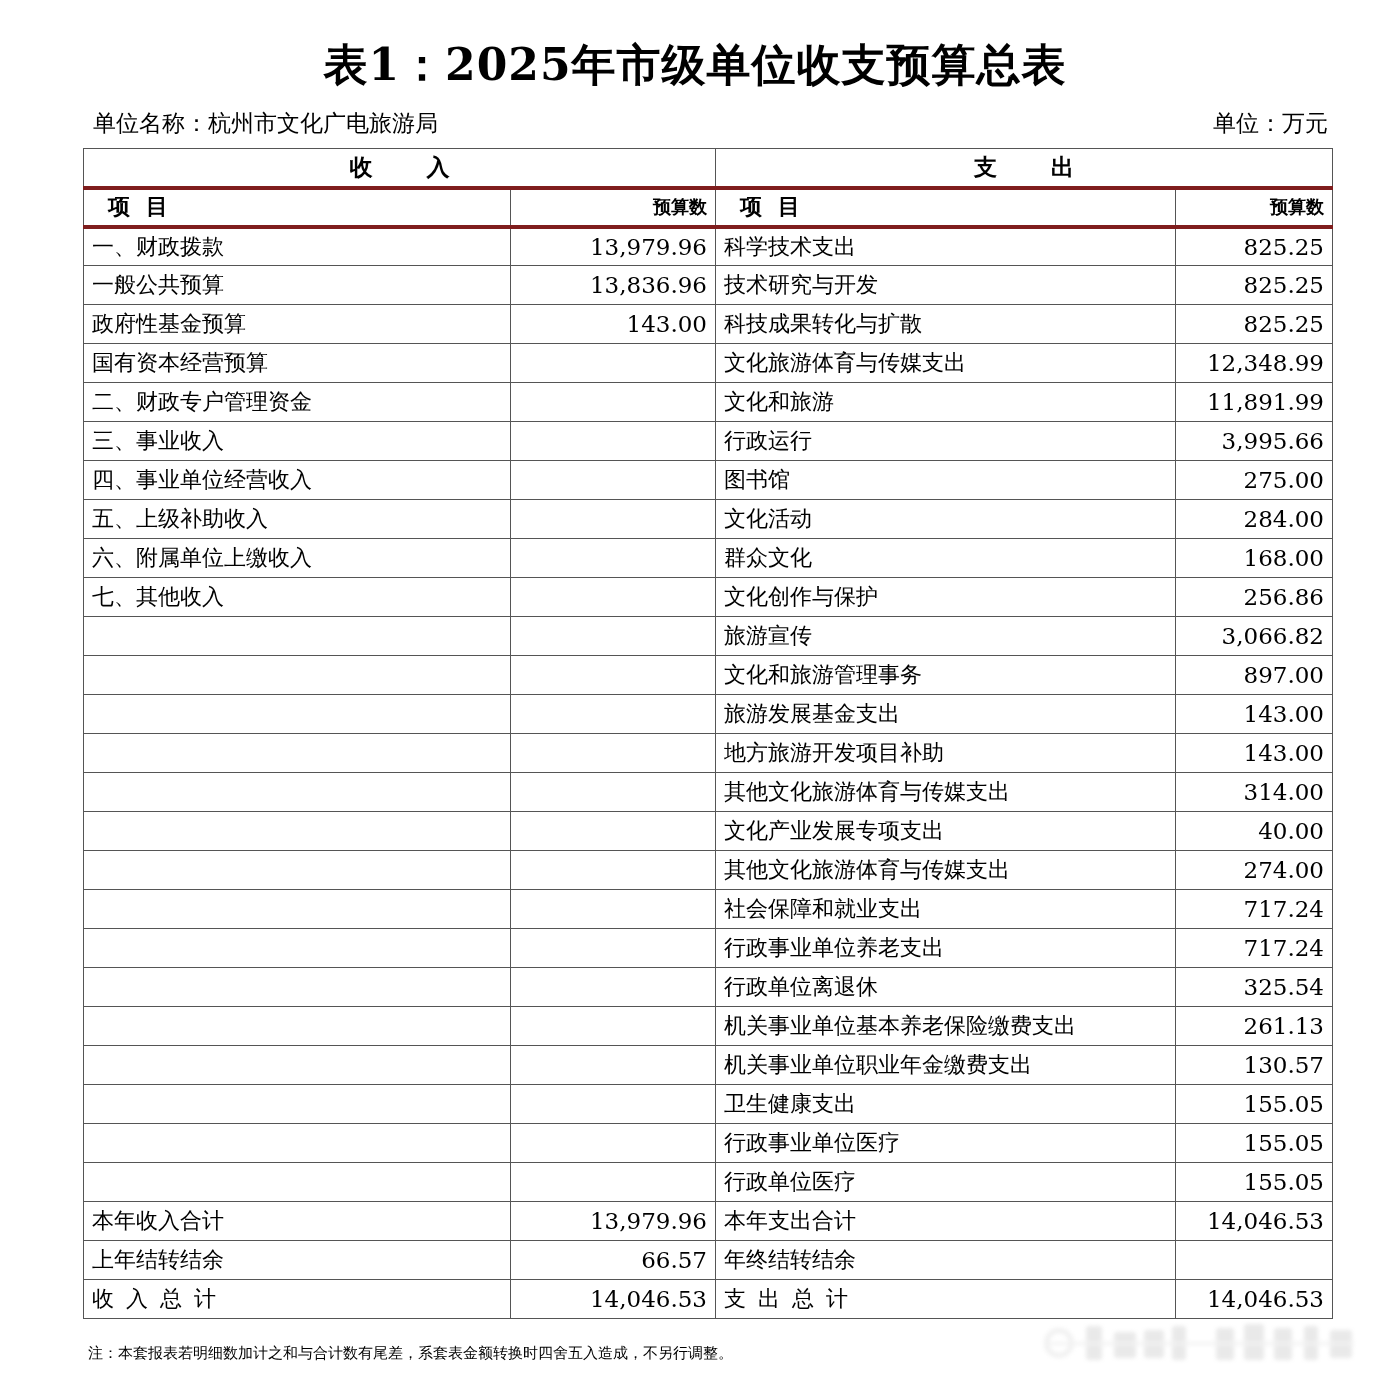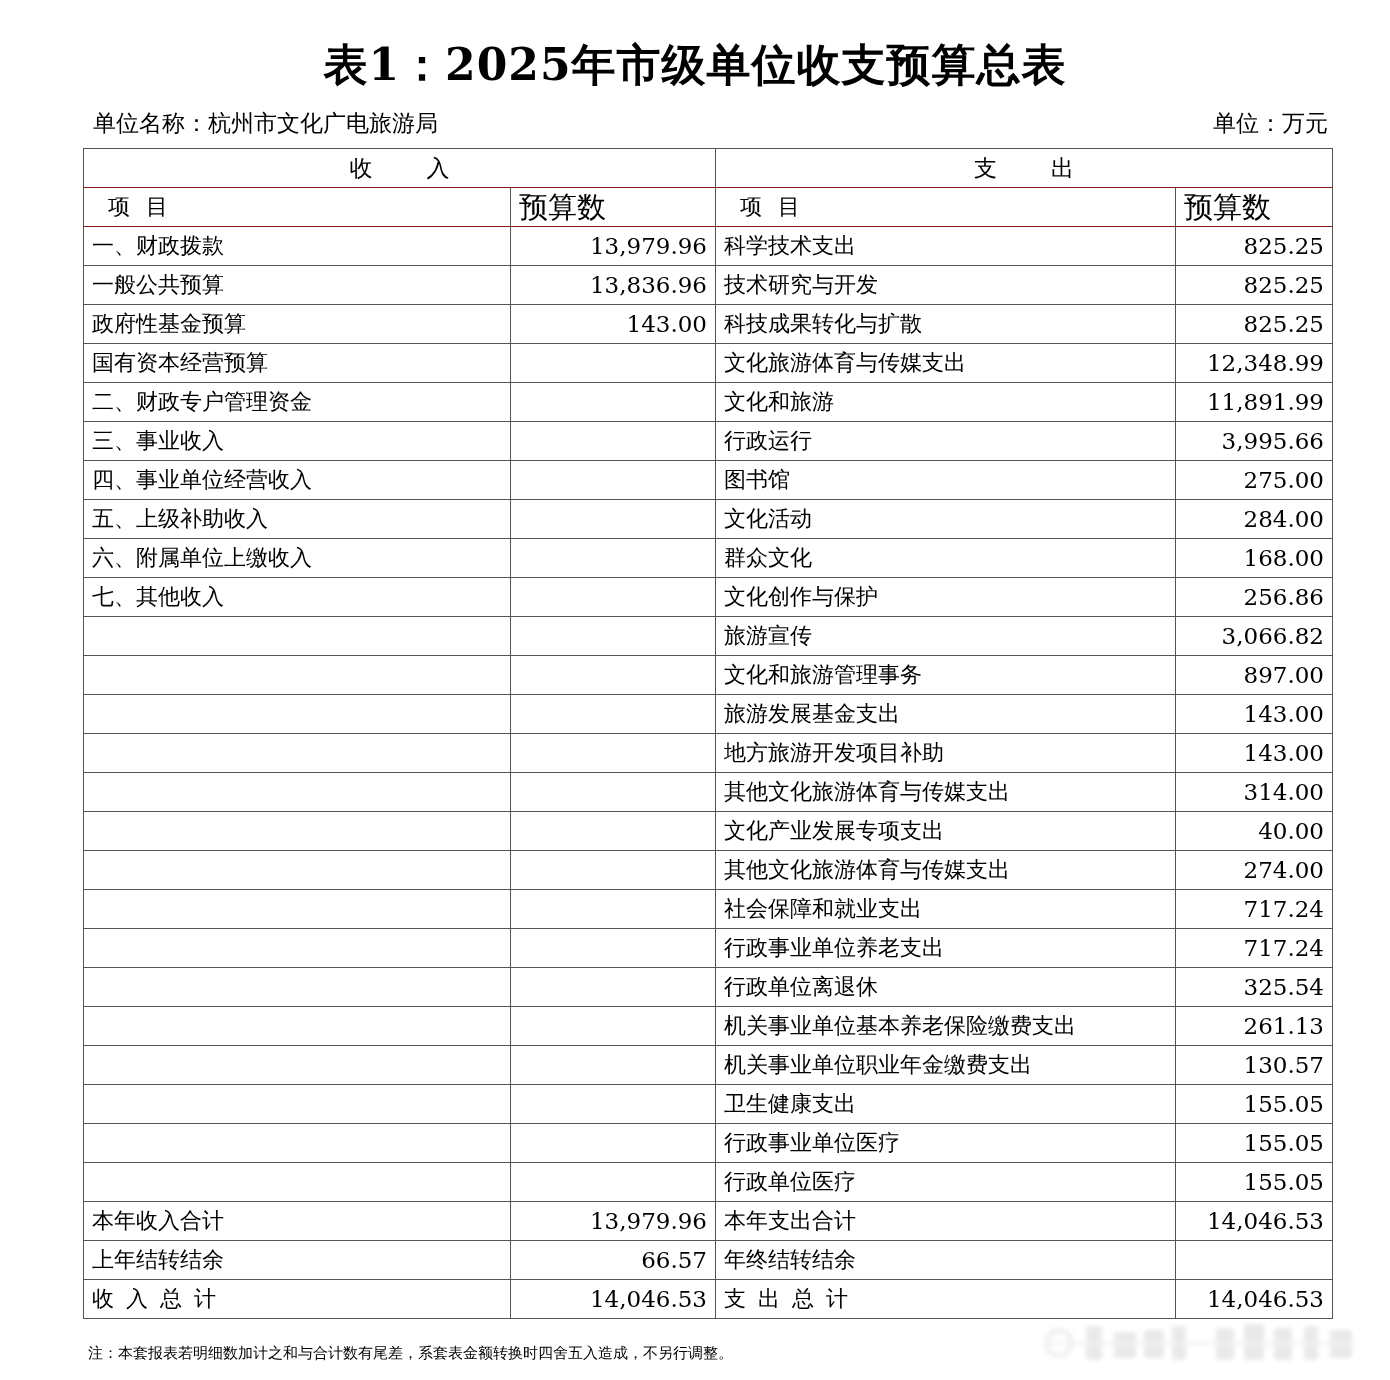--- a/index.html
+++ b/index.html
@@ -62,38 +62,39 @@
     border: 1px solid #555;
     height: 39px;
     padding: 0 8px;
     vertical-align: middle;
     line-height: 1.05;
     white-space: nowrap;
     overflow: hidden;
   }
   table.budget tr.section-head td,
   table.budget tr.col-head td {
-    border-bottom: 1px solid #7f1d1d;
+    border-bottom: 4px solid #7f1d1d;
+    font-weight: bold;
   }
   table.budget tr.section-head td {
     text-align: center;
     letter-spacing: 54px;
     text-indent: 54px;
     font-size: 23px;
   }
   table.budget tr.col-head td.hd {
     letter-spacing: 16px;
     text-indent: 16px;
     font-size: 22px;
   }
   table.budget tr.col-head td.hd-narrow {
-    text-align: left;
+    text-align: right;
     letter-spacing: 0;
     text-indent: 0;
-    font-size: 29px;
+    font-size: 18px;
   }
 
   td.amt { text-align: right; padding-right: 14px; font-size: 23px; }
   td.item { text-align: left; }
 
   
   .lv0 { padding-left: 10px; }
   .lv1 { padding-left: 34px; }
   .lv2 { padding-left: 60px; }
 

